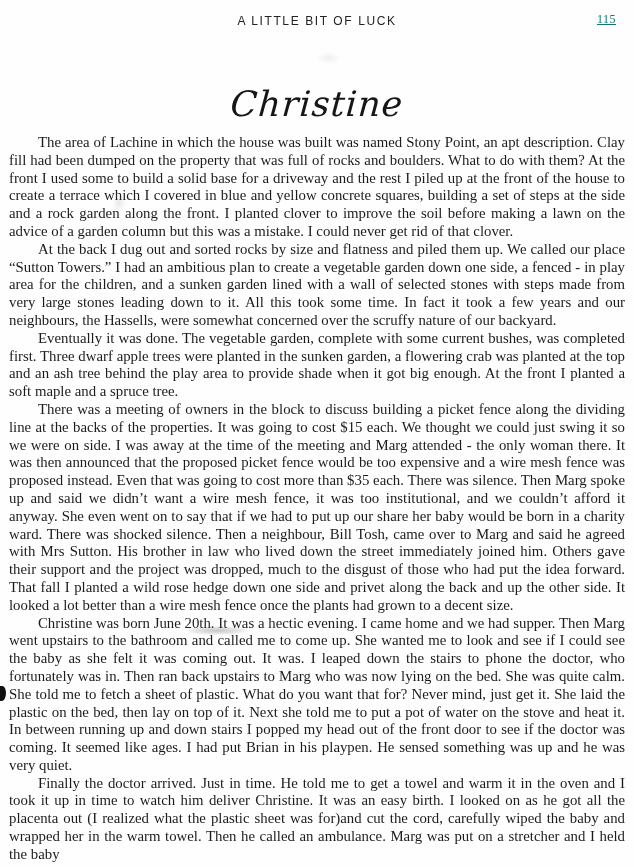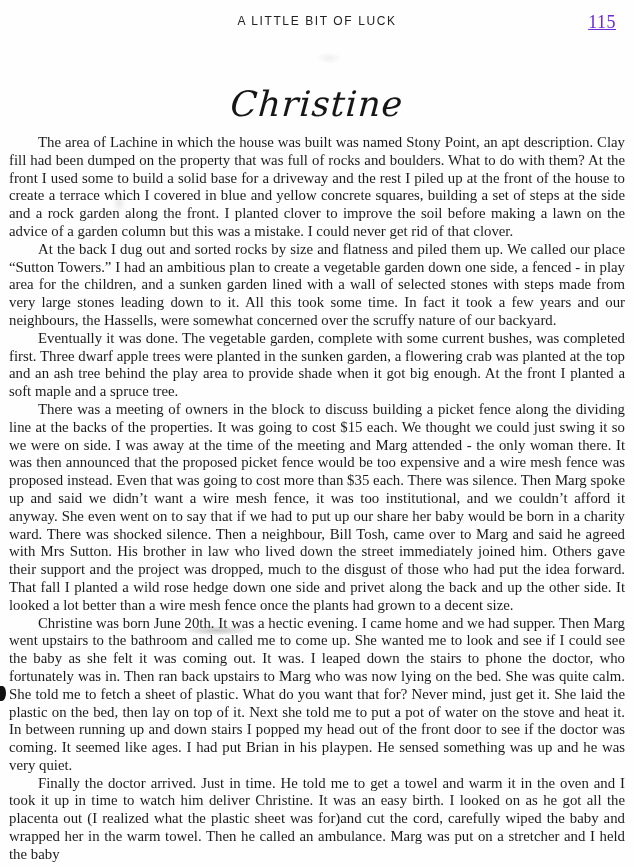--- a/index.html
+++ b/index.html
@@ -26,23 +26,23 @@
     font-size: 12px;
     letter-spacing: 1.6px;
     color: #222;
     white-space: nowrap;
   }
   .page-number {
     position: absolute;
     top: 12px;
     right: 18px;
     font-family: "Liberation Serif", serif;
-    font-size: 18px;
+    font-size: 12px;
     letter-spacing: 0.5px;
-    color: #6d28d9;
+    color: #0f766e;
     text-decoration: underline;
   }
   .chapter-title {
     position: absolute;
     top: 84px;
     left: 0;
     width: 100%;
     text-align: center;
     font-family: "DejaVu Serif", serif;
     font-style: italic;

